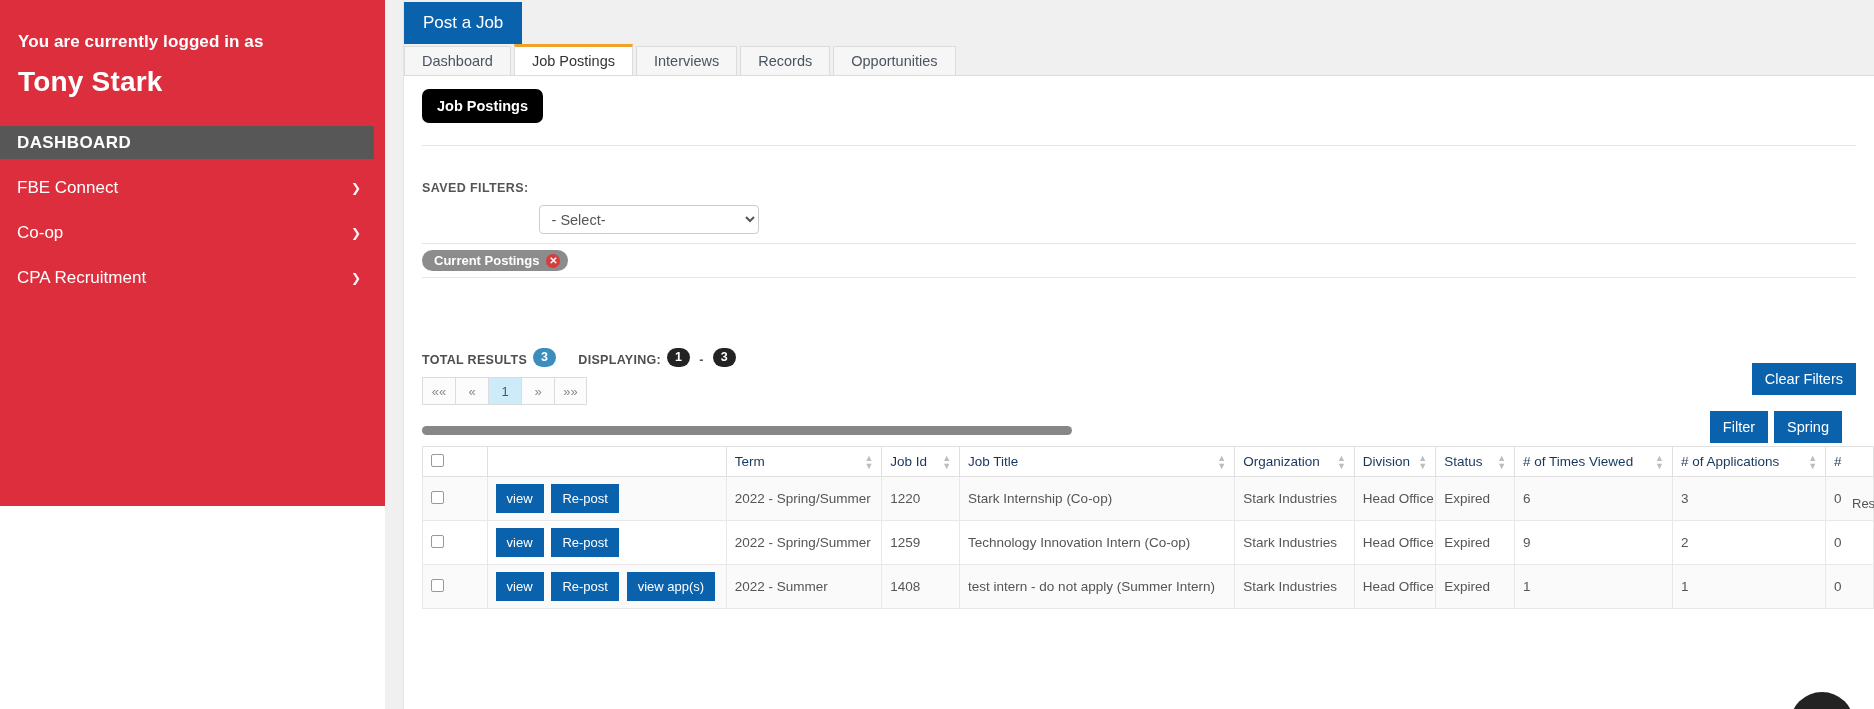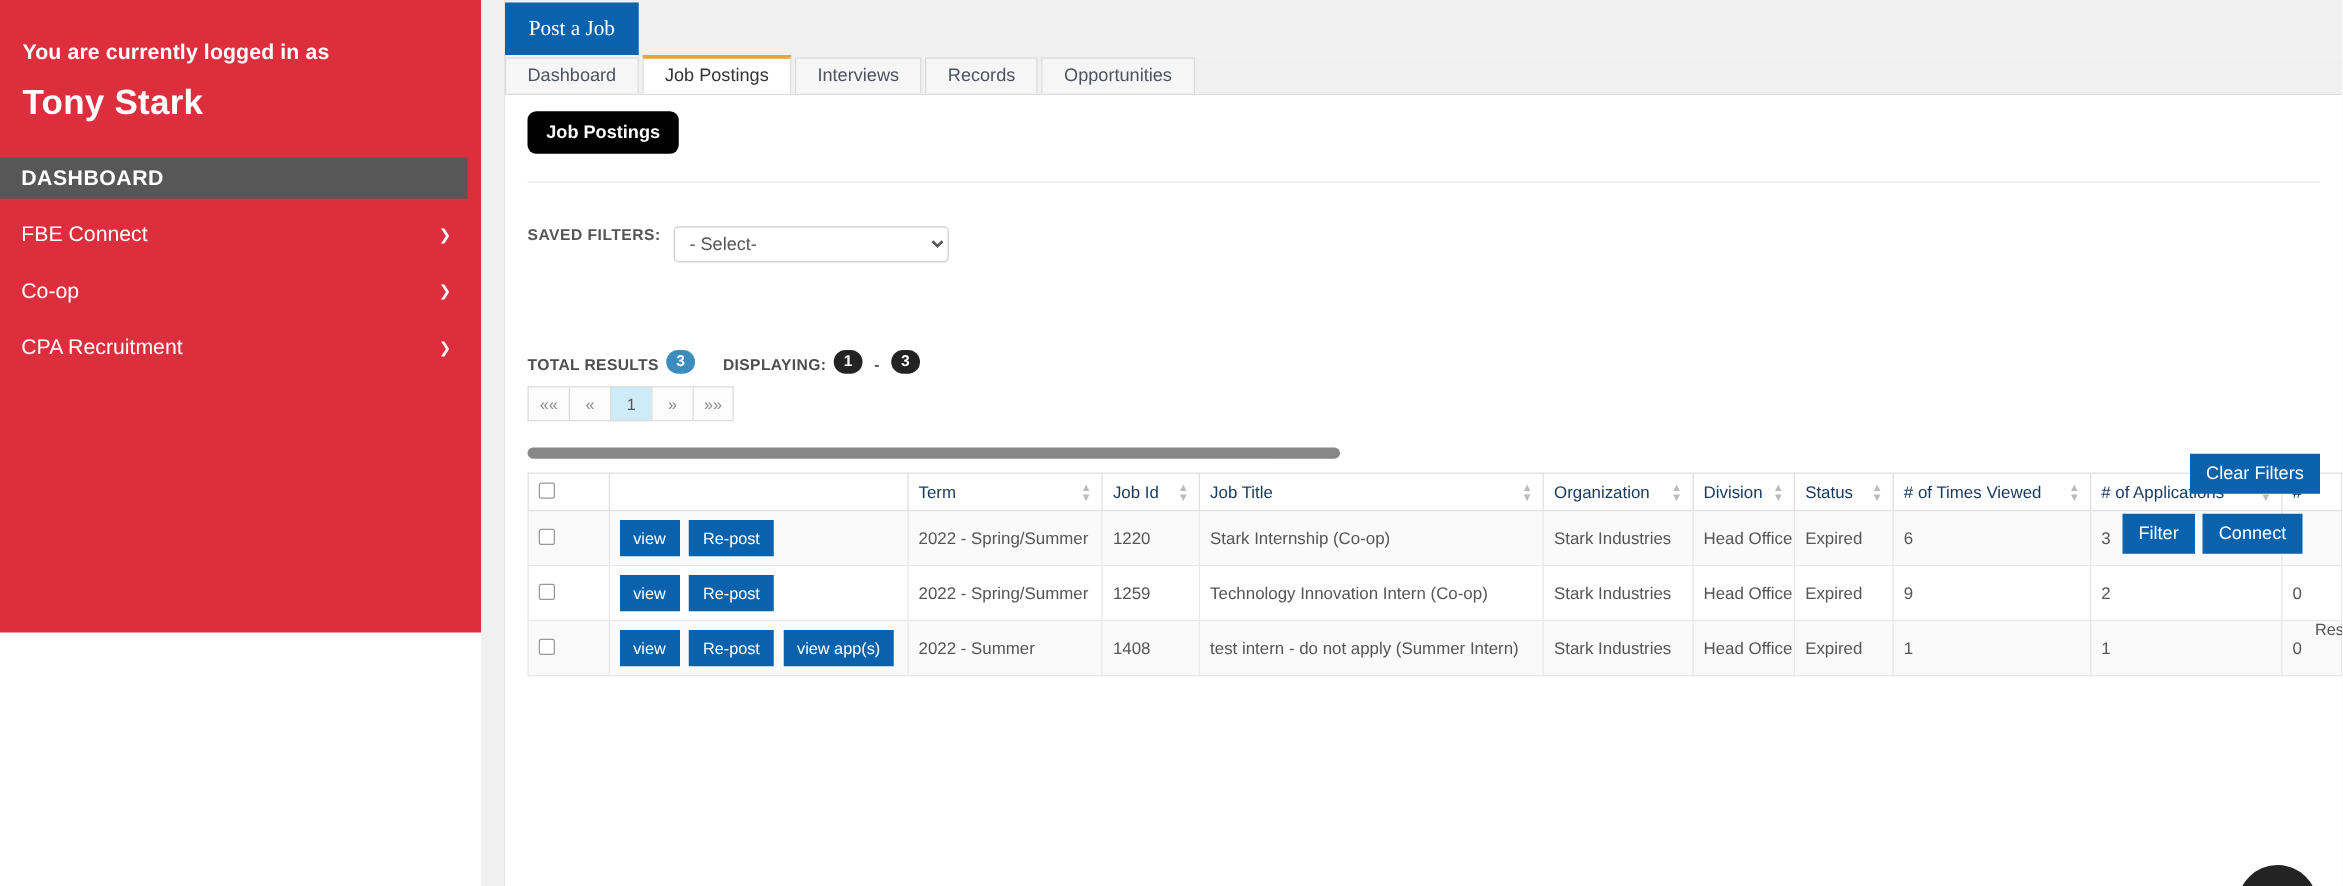--- a/index.html
+++ b/index.html
@@ -76,21 +76,21 @@
   }
 
   .topbar { height: 46px; background:#f0f0f0; position:relative; }
   .post-job-btn {
     position: absolute;
     left: 0px; top: 2px;
     background: #0a62ad;
     color: #fff;
     border: none;
     font-size: 17px;
-    font-family: Liberation Serif, serif;
+    font-family: Liberation Sans, sans-serif;
     padding: 11px 19px;
     cursor: pointer;
   }
 
   .tabstrip {
     position: relative;
     height: 29px;
     padding-left: 0px;
     display: flex;
     align-items: flex-end;
@@ -156,20 +156,21 @@
   .saved-select {
     width: 220px;
     height: 29px;
     font-size: 14.5px;
     font-family: "Liberation Sans", sans-serif;
     color: #555;
     padding: 0 8px;
     border: 1px solid #ccc;
     border-radius: 4px;
     background: #fff;
+    margin-top: 24px;
   }
 
   .chip-bar {
     margin: 9px 18px 0 18px;
     border: 1px solid #e6e6e6;
     border-left: none; border-right: none;
     padding: 6px 0 6px 0;
     min-height: 28px;
   }
   .chip {
@@ -388,28 +389,34 @@
         <div class="section-badge">Job Postings</div>
         <div class="divider"></div>
 
         <div class="filter-row">
           <span class="filter-label">SAVED FILTERS:</span>
           <select class="saved-select">
             <option>- Select-</option>
           </select>
         </div>
 
+        <div class="chip-bar">
+          <span class="chip">
+            <span>Current Postings</span>
+            <span class="chip-x">✕</span>
+          </span>
+        </div>
 
         <div class="clear-filters-wrap">
           <button class="btn-blue">Clear Filters</button>
         </div>
 
         <div class="filter-export-wrap">
           <button class="btn-blue">Filter</button>
-          <button class="btn-blue">Connect</button>
+          <button class="btn-blue">Spring</button>
         </div>
 
         <div class="results-row">
           <span>TOTAL RESULTS</span>
           <span class="pill blue">3</span>
           <span style="width:16px"></span>
           <span>DISPLAYING:</span>
           <span class="pill black">1</span>
           <span class="dash">-</span>
           <span class="pill black">3</span>

